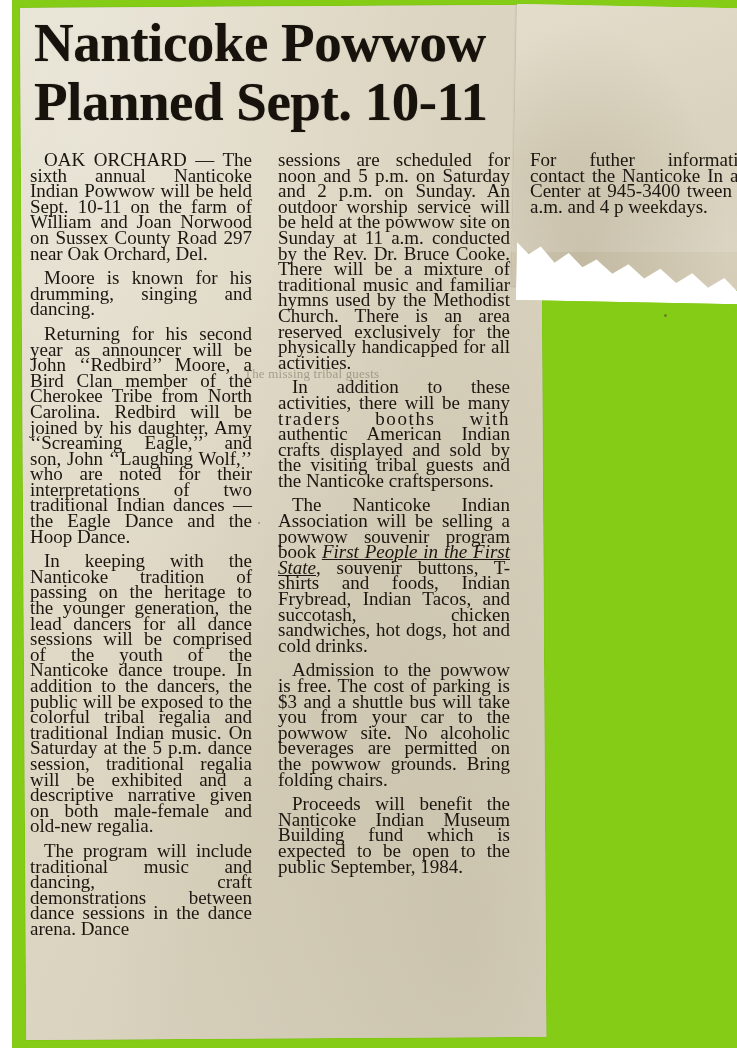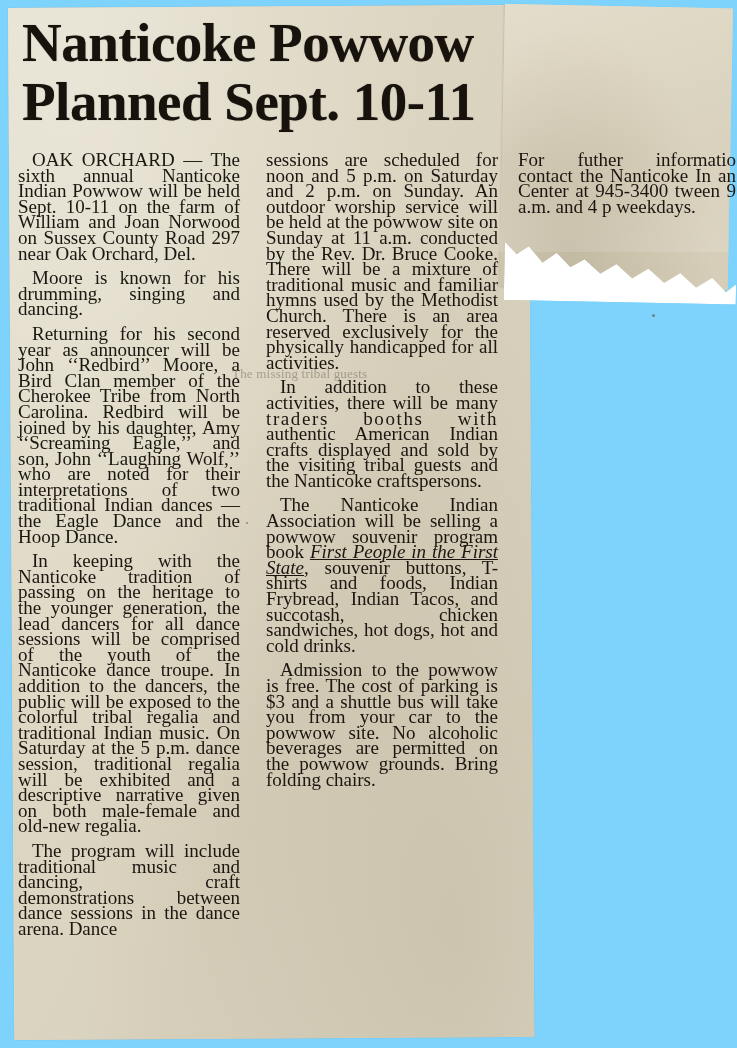--- a/index.html
+++ b/index.html
@@ -12,21 +12,22 @@
     height: 1048px;
     position: relative;
     overflow: hidden;
     font-family: "Liberation Serif", serif;
   }
 
   
   .page {
     position: absolute;
     inset: 0;
-    background: #7dd3fc;
+    background: #84cc16;
+    margin-left: 12px;
   }
 
   .clipping-main {
     position: absolute;
     left: 8px;
     top: 8px;
     width: 520px;
     height: 1032px;
     background: #ded8c6;
     background-image:
@@ -189,20 +190,21 @@
       <p>Returning for his second year as announcer will be John ‘‘Redbird’’ Moore, a Bird Clan member of the Cherokee Tribe from North Carolina. Redbird will be joined by his daughter, Amy ‘‘Screaming Eagle,’’ and son, John ‘‘Laughing Wolf,’’ who are noted for their interpretations of two traditional Indian dances — the Eagle Dance and the Hoop Dance.</p>
       <p>In keeping with the Nanticoke tradition of passing on the heritage to the younger generation, the lead dancers for all dance sessions will be comprised of the youth of the Nanticoke dance troupe. In addition to the dancers, the public will be exposed to the colorful tribal regalia and traditional Indian music. On Saturday at the 5 p.m. dance session, traditional regalia will be exhibited and a descriptive narrative given on both male-female and old-new regalia.</p>
       <p>The program will include traditional music and dancing, craft demonstrations between dance sessions in the dance arena. Dance</p>
     </div>
 
     <div class="col col-2">
       <p class="noindent">sessions are scheduled for noon and 5 p.m. on Saturday and 2 p.m. on Sunday. An outdoor worship service will be held at the powwow site on Sunday at 11 a.m. conducted by the Rev. Dr. Bruce Cooke. There will be a mixture of traditional music and familiar hymns used by the Methodist Church. There is an area reserved exclusively for the physically handicapped for all activities.</p>
       <p>In addition to these activities, there will be many <span class="spread">traders booths with</span> authentic American Indian crafts displayed and sold by the visiting tribal guests and the Nanticoke craftspersons.</p>
       <p>The Nanticoke Indian Association will be selling a powwow souvenir program book <em>First People in the First State</em>, souvenir buttons, T-shirts and foods, Indian Frybread, Indian Tacos, and succotash, chicken sandwiches, hot dogs, hot and cold drinks.</p>
       <p>Admission to the powwow is free. The cost of parking is $3 and a shuttle bus will take you from your car to the powwow site. No alcoholic beverages are permitted on the powwow grounds. Bring folding chairs.</p>
+      <p>Proceeds will benefit the Nanticoke Indian Museum Building fund which is expected to be open to the public September, 1984.</p>
     </div>
 
     <div class="col col-3">
       <p class="noindent">For futher informatio contact the Nanticoke In an Center at 945-3400 tween 9 a.m. and 4 p weekdays.</p>
     </div>
 
   </div>
 
   <div class="watermark">The missing tribal guests</div>
 

